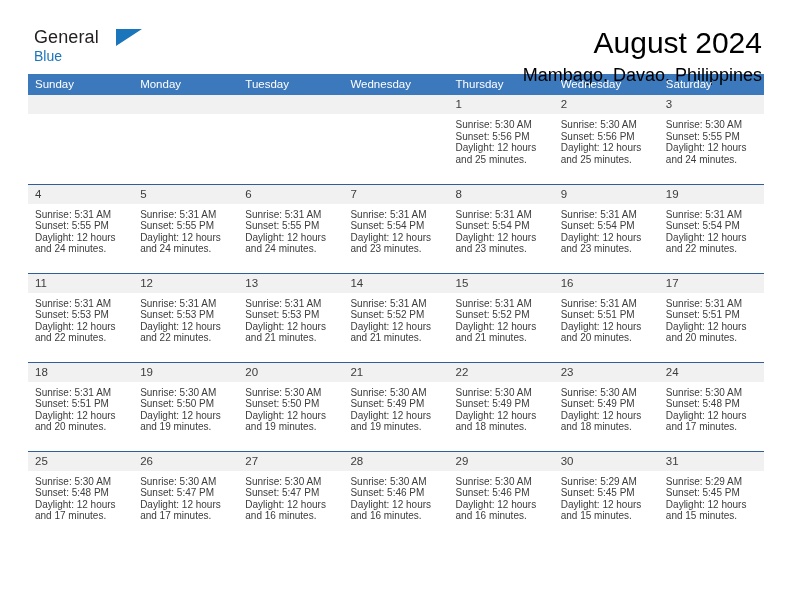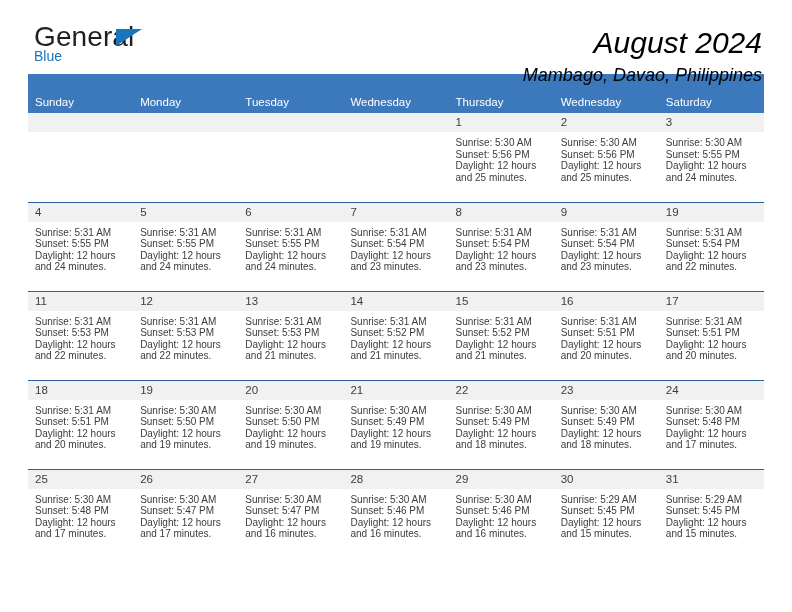--- a/index.html
+++ b/index.html
@@ -30,21 +30,21 @@
     padding-top: 26px;
     height: 74px;
     box-sizing: border-box;
   }
   .brand {
     position: relative;
     width: 200px;
     padding-left: 6px;
   }
   .brand-line1 {
-    font-size: 28px;
+    font-size: 18px;
     color: #231f20;
     letter-spacing: 0.1px;
     line-height: 22px;
     white-space: nowrap;
   }
   .brand-line2 {
     font-size: 14px;
     color: #1b75bb;
     line-height: 21px;
     margin-top: -2px;
@@ -55,21 +55,20 @@
     top: 3px;
     width: 0;
     height: 0;
     border-left: 26px solid #1b75bb;
     border-bottom: 17px solid transparent;
   }
 
   .title-block {
     text-align: right;
     padding-right: 2px;
-    font-style: italic;
   }
   .cal-title {
     font-size: 30px;
     font-weight: normal;
     color: #000000;
     line-height: 34px;
     white-space: nowrap;
   }
   .cal-subtitle {
     font-size: 18px;
@@ -84,21 +83,21 @@
     width: 736px;
     border-collapse: collapse;
     table-layout: fixed;
   }
   .calendar th {
     background: #3b78bc;
     color: #ffffff;
     font-size: 11.5px;
     font-weight: normal;
     text-align: left;
-    padding: 22px 0 5px 7px;
+    padding: 4px 0 5px 7px;
     height: 20px;
     box-sizing: border-box;
     border: none;
   }
   .calendar td {
     vertical-align: top;
     padding: 0;
     border-top: 1px solid #2e5f98;
     height: 89px;
     box-sizing: border-box;

